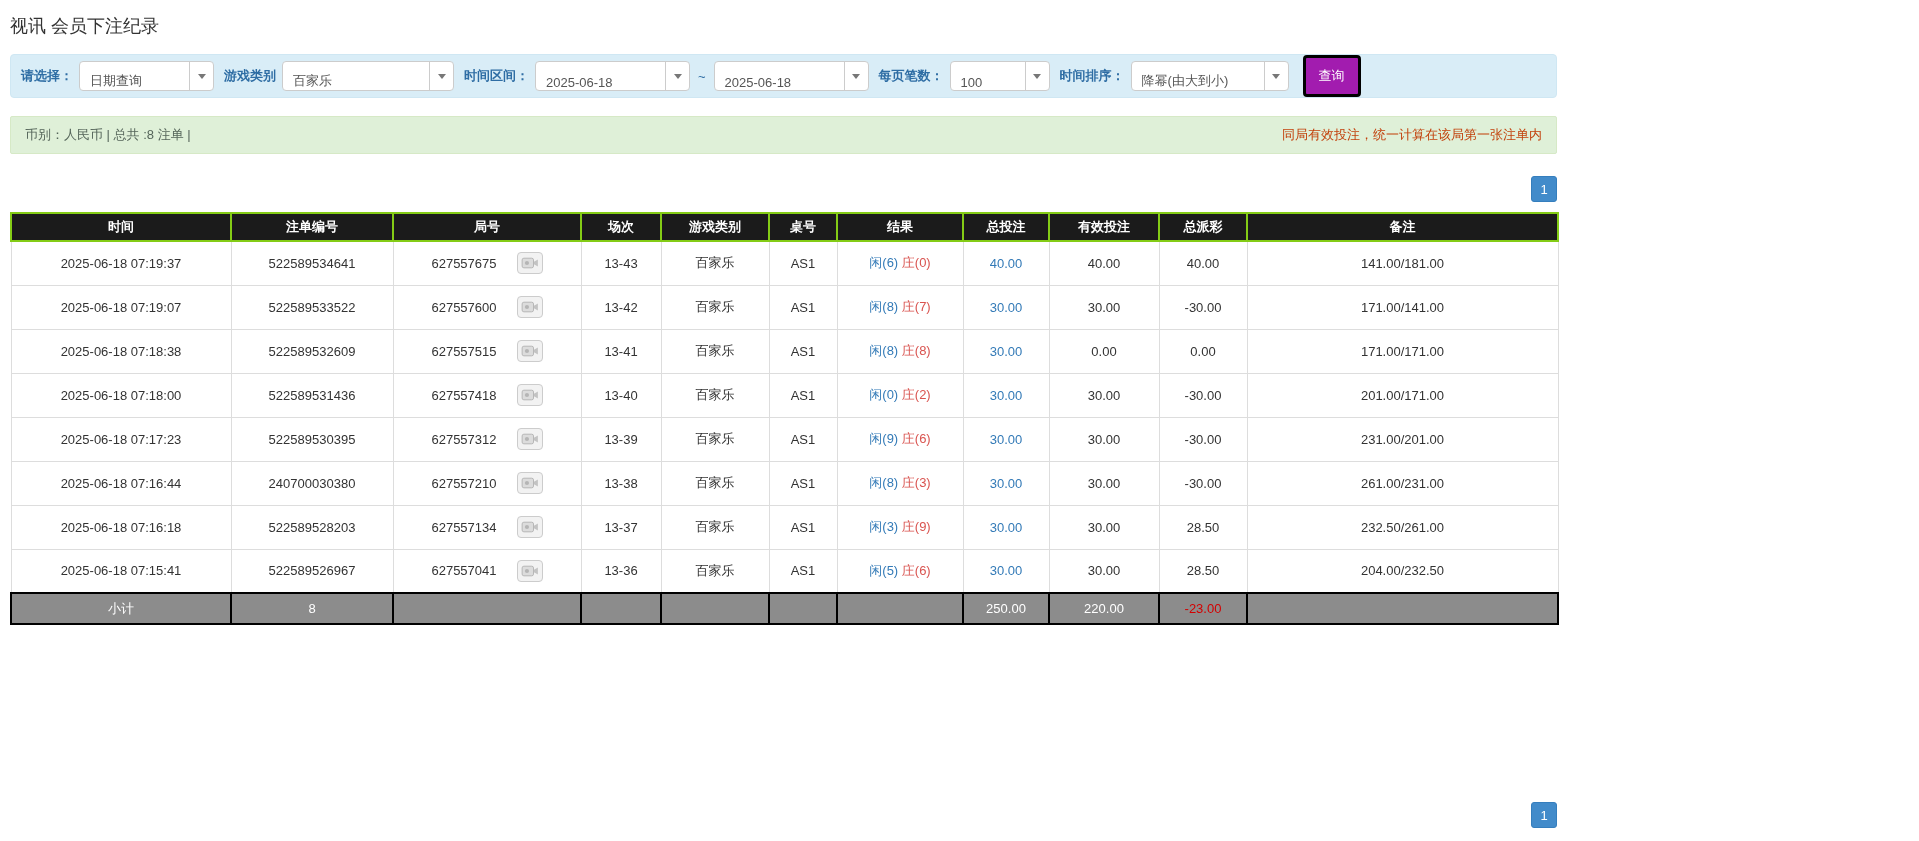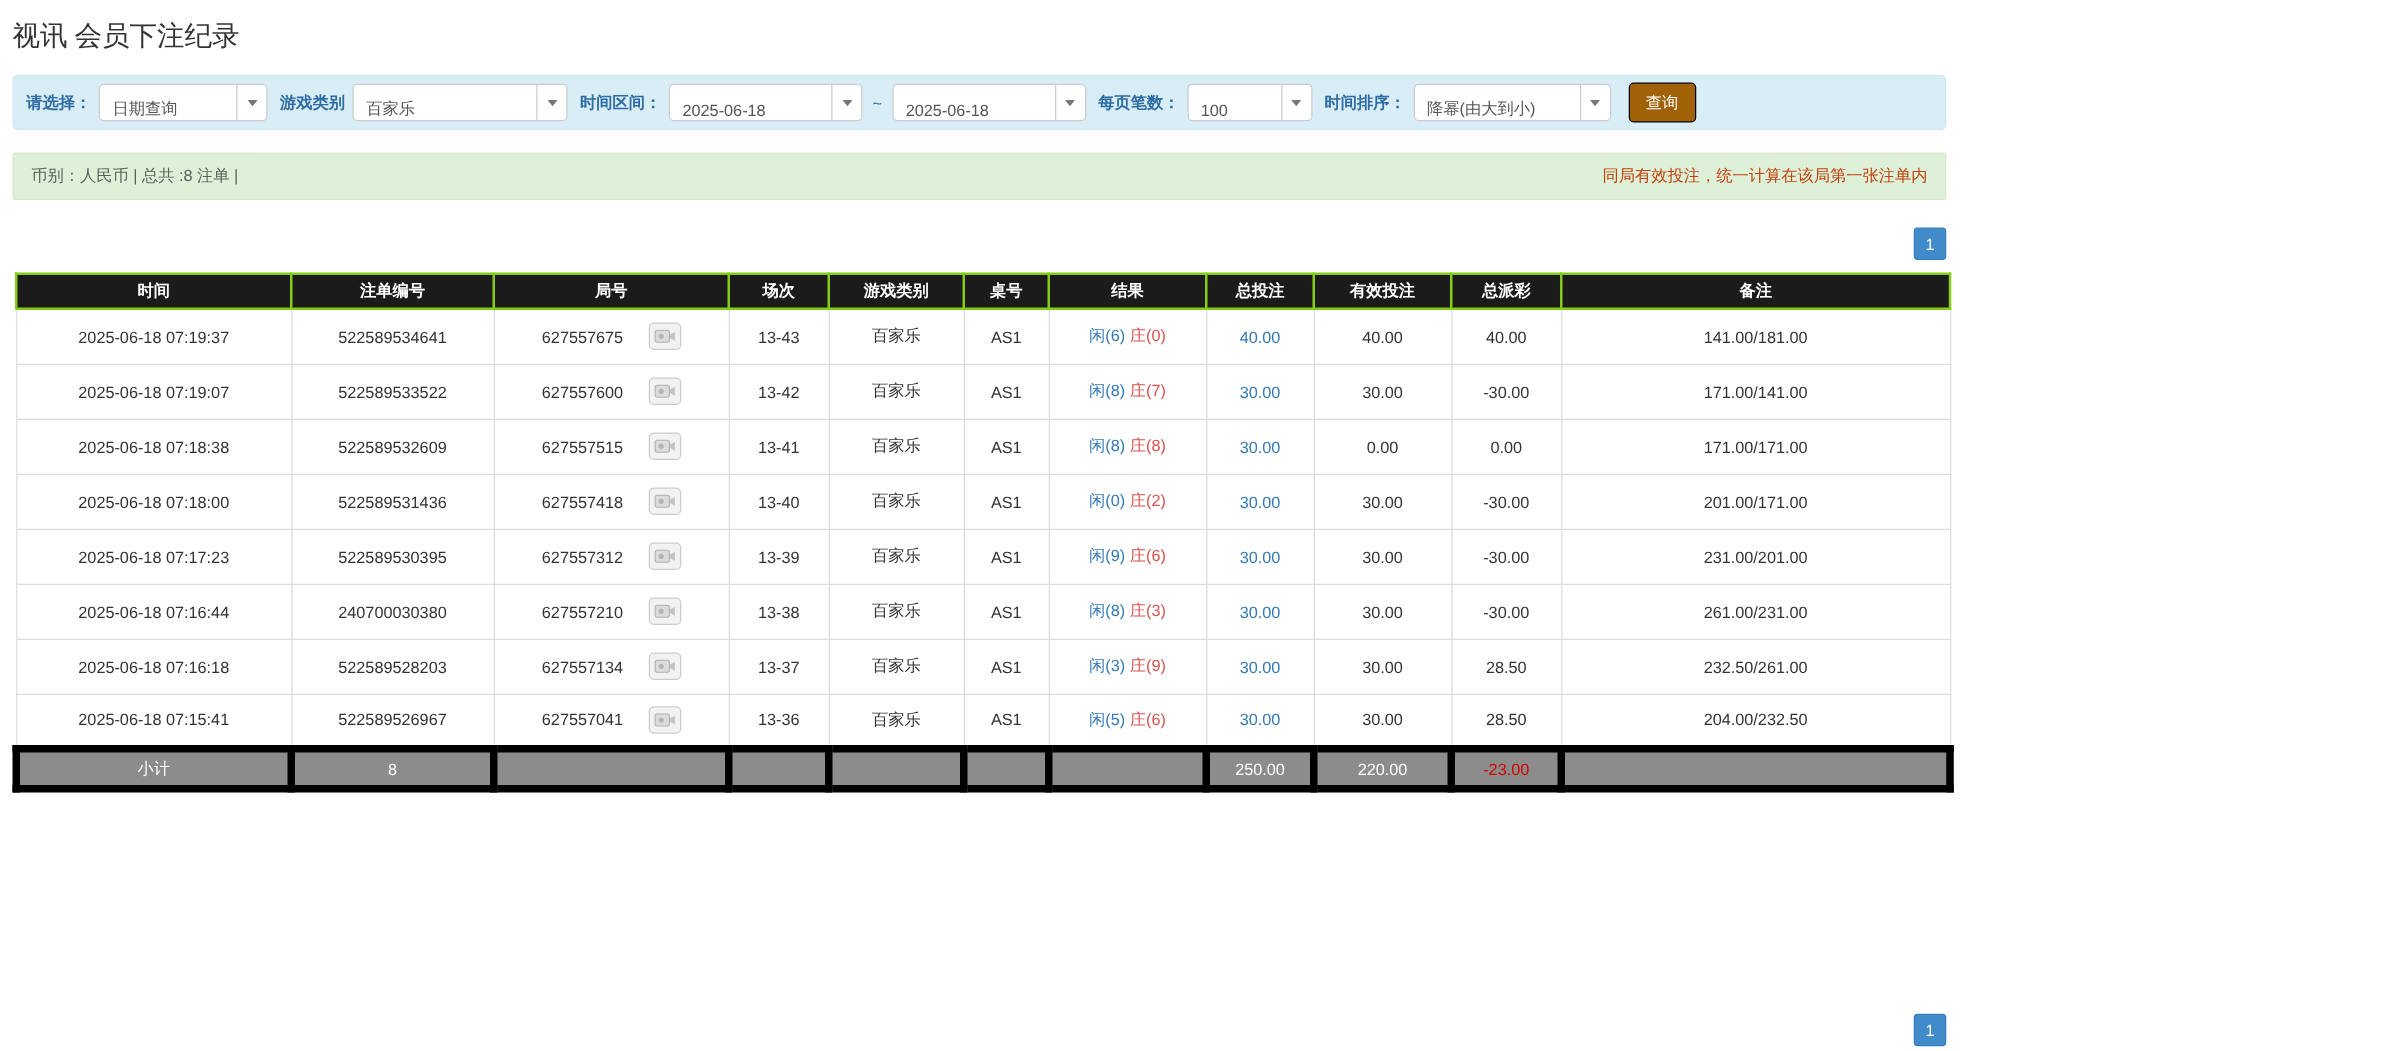--- a/index.html
+++ b/index.html
@@ -4,21 +4,21 @@
 <style>
   * { box-sizing: border-box; }
   html,body { margin:0; padding:0; }
   body {
     width:1919px; height:841px; overflow:hidden; position:relative;
     background:#fff; font-family:"Liberation Sans","DejaVu Sans",sans-serif;
     font-size:13px; color:#333;
   }
   .container { width:1547px; margin-left:10px; }
 
-  .page-title { font-size:22px; color:#333; margin:14px 0 0 0; font-weight:normal;font-family:Liberation Serif, serif; }
+  .page-title { font-size:18px; color:#333; margin:14px 0 0 0; font-weight:normal; }
 
   
   .filter-bar {
     margin-top:16px; background:#d9edf7; border:1px solid #cfe7f3; border-radius:4px;
     padding:7px 10px; display:flex; align-items:center; height:44px;
   }
   .f-label { color:#2e6da4; font-weight:bold; margin:0 6px 0 10px; white-space:nowrap; }
   .combo {
     display:inline-flex; align-items:flex-end; justify-content:space-between;
     background:#fff; border:1px solid #ccc; border-radius:4px; height:30px; cursor:pointer;
@@ -29,22 +29,22 @@
     display:flex; align-items:center; justify-content:center; flex:none;
   }
   .caret { width:0; height:0; border-left:4px solid transparent; border-right:4px solid transparent; border-top:5px solid #777; }
   .w-select { width:135px; }
   .w-game { width:172px; }
   .w-date { width:155px; }
   .w-size { width:100px; }
   .w-sort { width:158px; }
   .tilde { color:#2e6da4; margin:0 8px; }
   .search-btn {
-    margin-left:14px; background:#a16207; color:#fff; border:1px solid #000000;
-    border-radius:4px; height:32px; padding:0 13px; font-size:13px; cursor:pointer;
+    margin-left:14px; background:#a21caf; color:#fff; border:3px solid #000000;
+    border-radius:4px; height:42px; padding:0 13px; font-size:13px; cursor:pointer;
   }
 
   
   .summary-bar {
     margin-top:18px; background:#dff0d8; border:1px solid #d6e9c6; border-radius:2px;
     padding:12px 14px; height:38px; display:flex; align-items:center; justify-content:space-between;
   }
   .summary-left { color:#55655a; }
   .summary-right { color:#c2410c; }
 
@@ -75,21 +75,21 @@
   .film-icon {
     display:inline-flex; align-items:center; justify-content:center;
     width:26px; height:22px; background:#f2f2f2; border:1px solid #ccc; border-radius:4px; cursor:pointer;
   }
   .player { color:#337ab7; }
   .banker { color:#d9534f; }
   .bet-link { color:#337ab7; text-decoration:none; cursor:pointer; }
   td.neg { color:#d9534f;margin-left:36px; }
 
   tr.foot td {
-    background:#8c8c8c; color:#fff; height:31px; border:6px solid #000000; font-size:13px;
+    background:#8c8c8c; color:#fff; height:31px; border:2px solid #000000; font-size:13px;
   }
   tr.foot td.neg { color:#d40000; }
 </style>
 </head>
 <body>
 
 <div class="container">
 
   <h1 class="page-title">视讯 会员下注纪录</h1>
 

